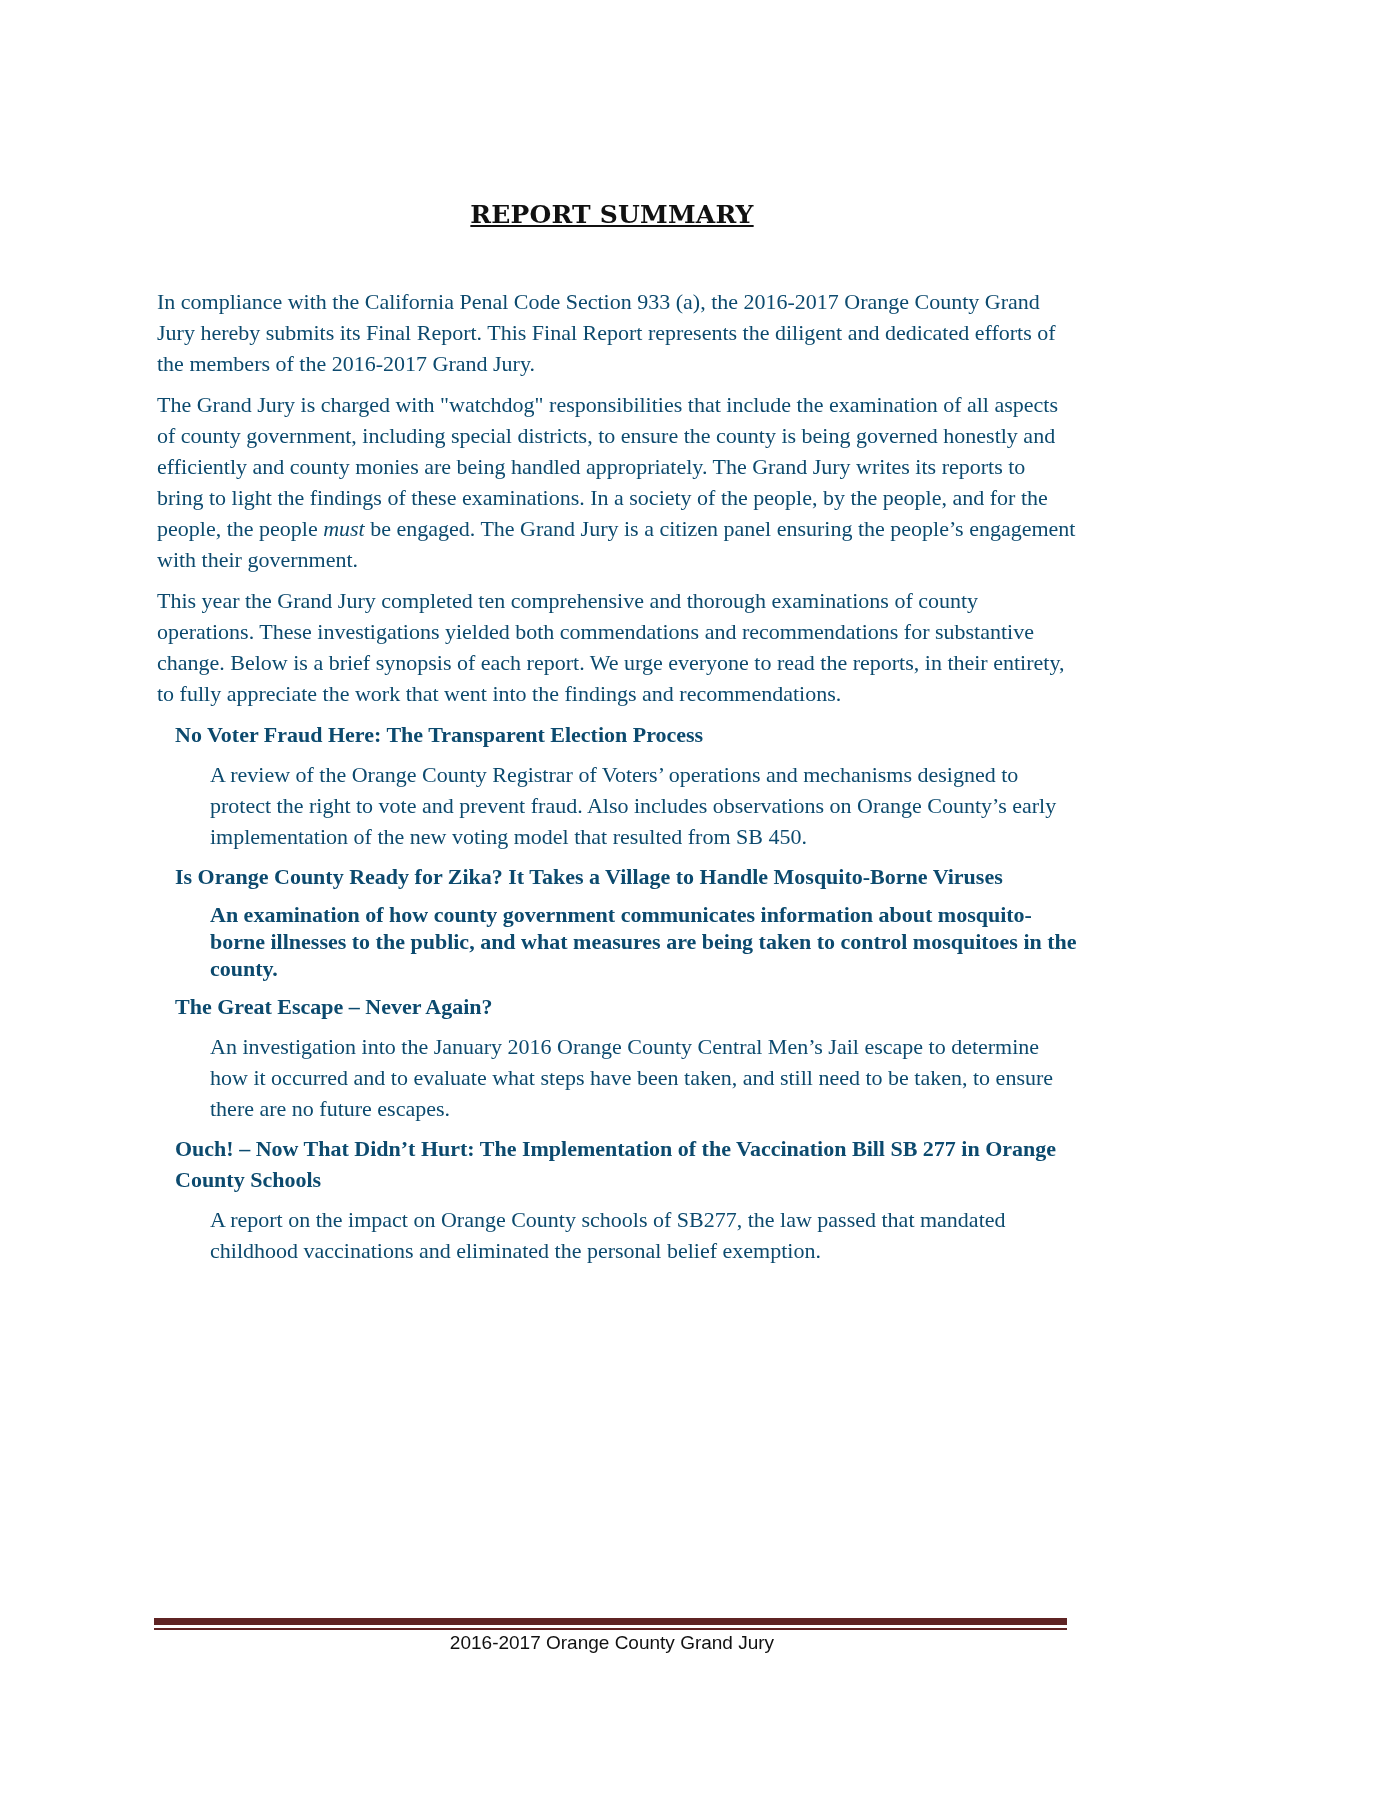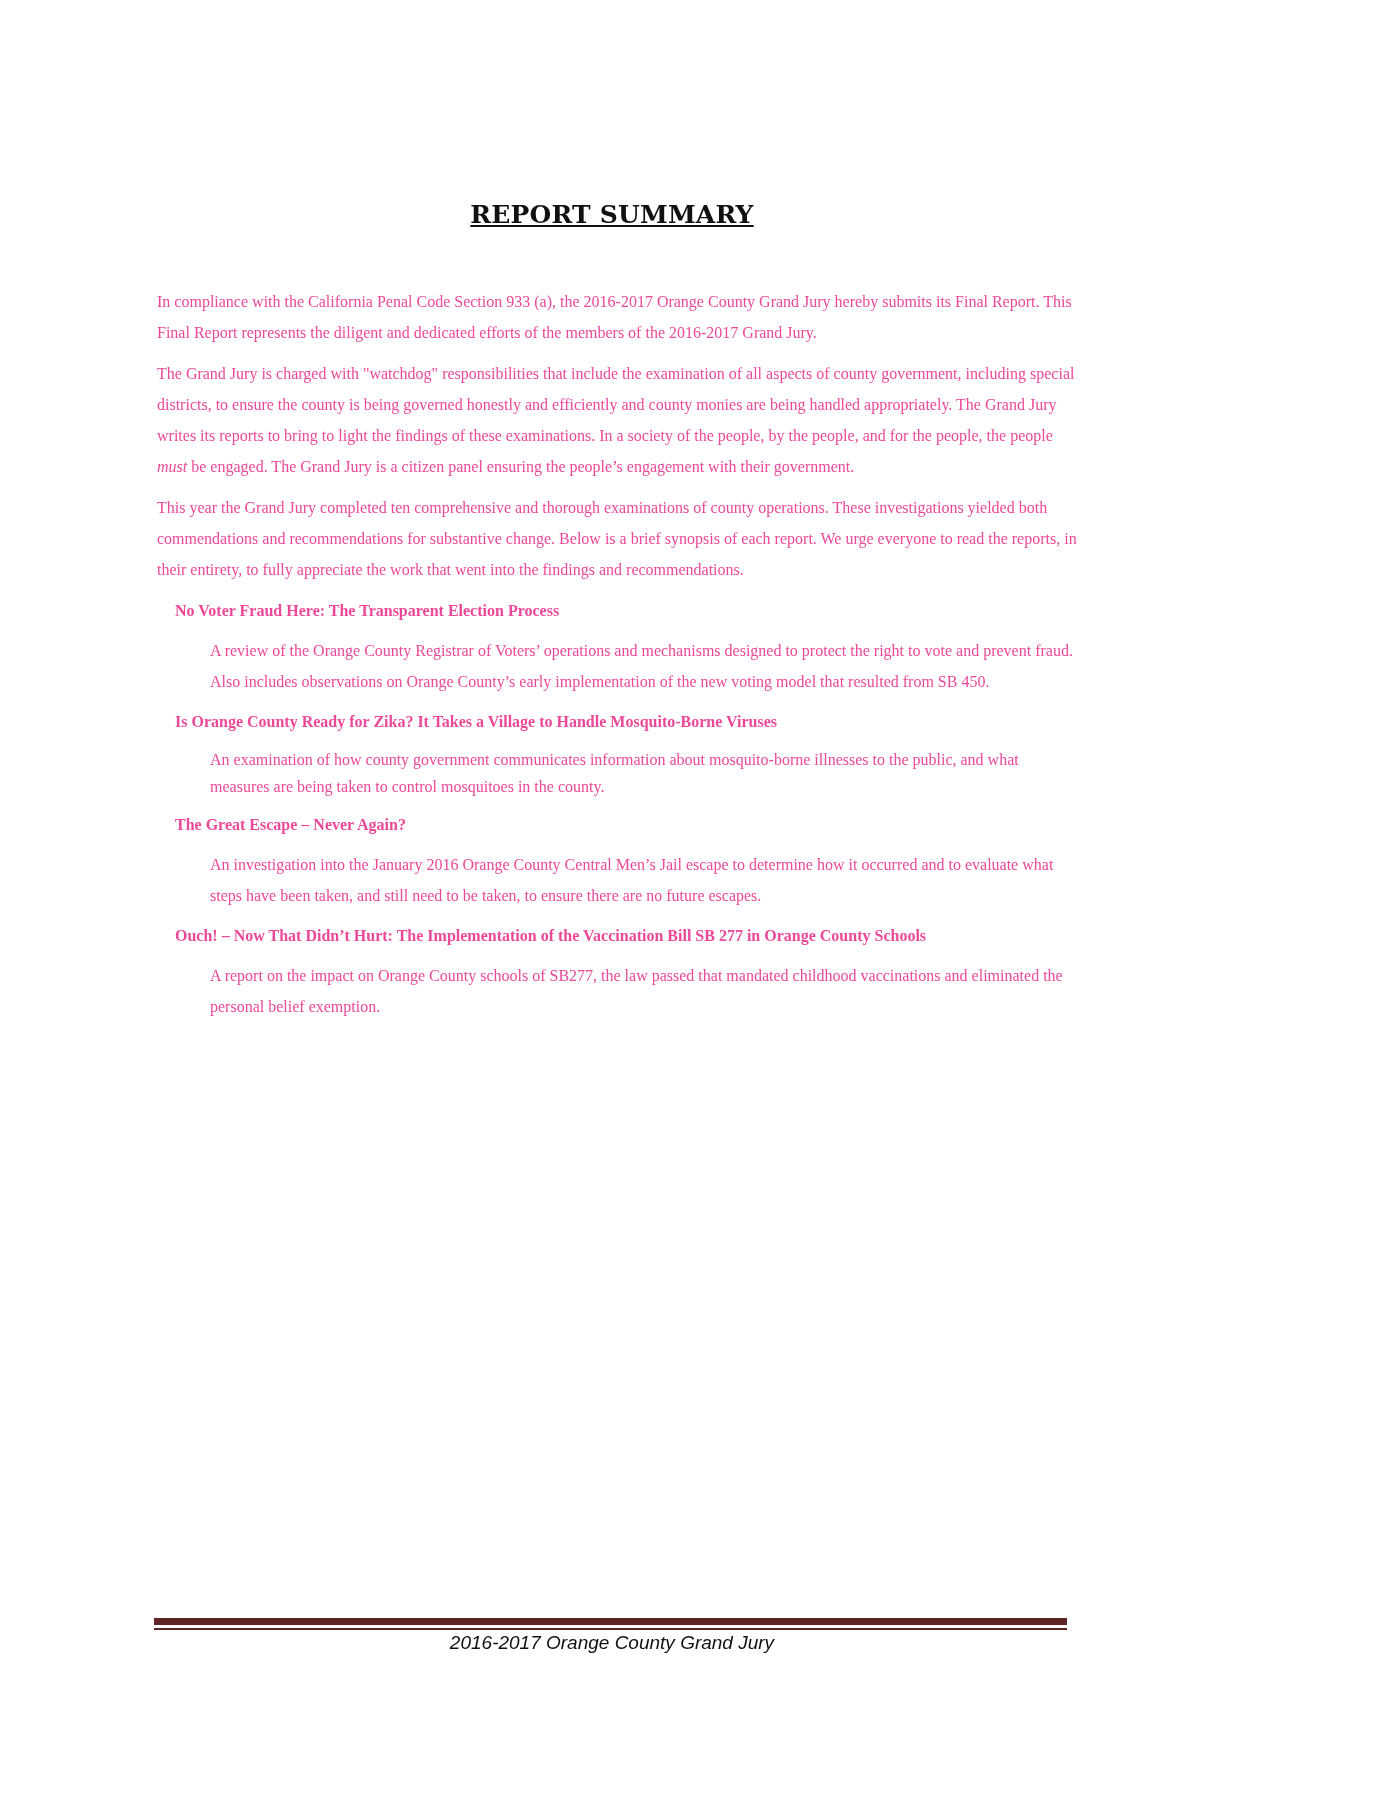--- a/index.html
+++ b/index.html
@@ -6,35 +6,35 @@
     body { width: 1400px; height: 1800px; position: relative; overflow: hidden; }
     .page { position: absolute; left: 0; top: 0; width: 1400px; height: 1800px; background: #fff; }
     .title {
       position: absolute; left: 0; width: 1224px; top: 200px;
       text-align: center;
       font-family: "DejaVu Serif", serif; font-weight: bold; font-size: 25px;
       color: #111; letter-spacing: 0.2px; text-decoration: underline;
     }
     .body {
       position: absolute; left: 157px; top: 286px; width: 920px;
-      font-family: "Liberation Serif", serif; font-size: 16px; line-height: 31px; color: #ec4899;
+      font-family: "Liberation Serif", serif; font-size: 22px; line-height: 31px; color: #0c4a6e;
     }
     .para { margin: 0 0 10px 0; }
     .heading { font-weight: bold; margin: 0 0 9px 18px; line-height: 31px; }
     .desc { margin: 0 0 9px 53px; }
-    .desc.tight { line-height: 27px; }
+    .desc.tight { line-height: 27px; font-weight: bold; }
     .footer-rule-thick {
       position: absolute; left: 154px; width: 913px; top: 1618px; height: 7px; background: #5f2424;
     }
     .footer-rule-thin {
       position: absolute; left: 154px; width: 913px; top: 1628px; height: 2px; background: #5f2424;
     }
     .footer-text {
       position: absolute; left: 0; width: 1224px; top: 1632px; text-align: center;
-      font-family: "Liberation Sans", sans-serif; font-size: 19px; color: #111; font-style: italic;
+      font-family: "Liberation Sans", sans-serif; font-size: 19px; color: #111;
     }
   </style>
 </head>
 <body>
 
 <div class="page">
   <div class="title">REPORT SUMMARY</div>
 
   <div class="body">
     <p class="para">In compliance with the California Penal Code Section 933 (a), the 2016-2017 Orange County Grand Jury hereby submits its Final Report.  This Final Report represents the diligent and dedicated efforts of the members of the 2016-2017 Grand Jury.</p>

